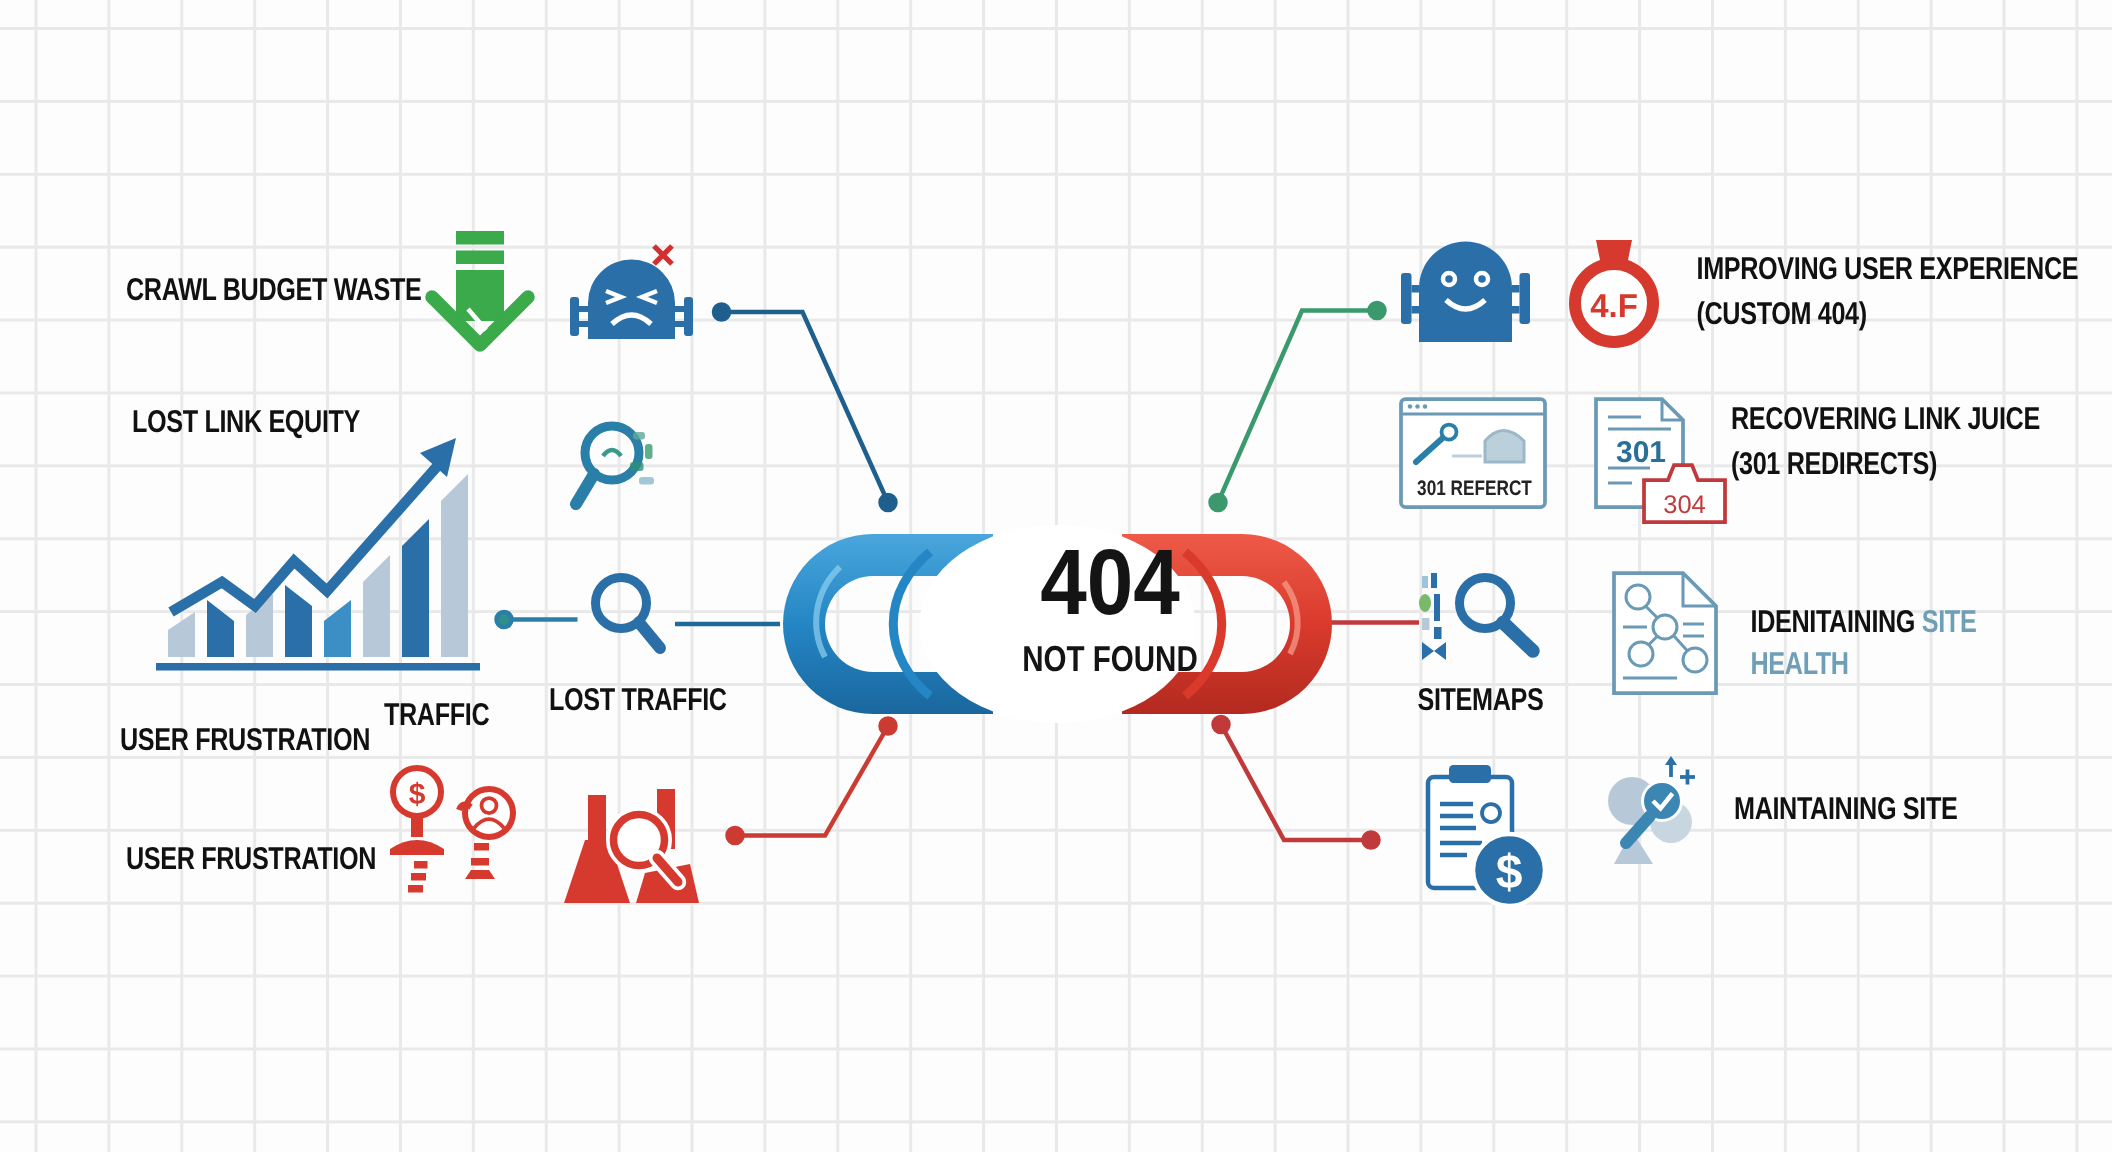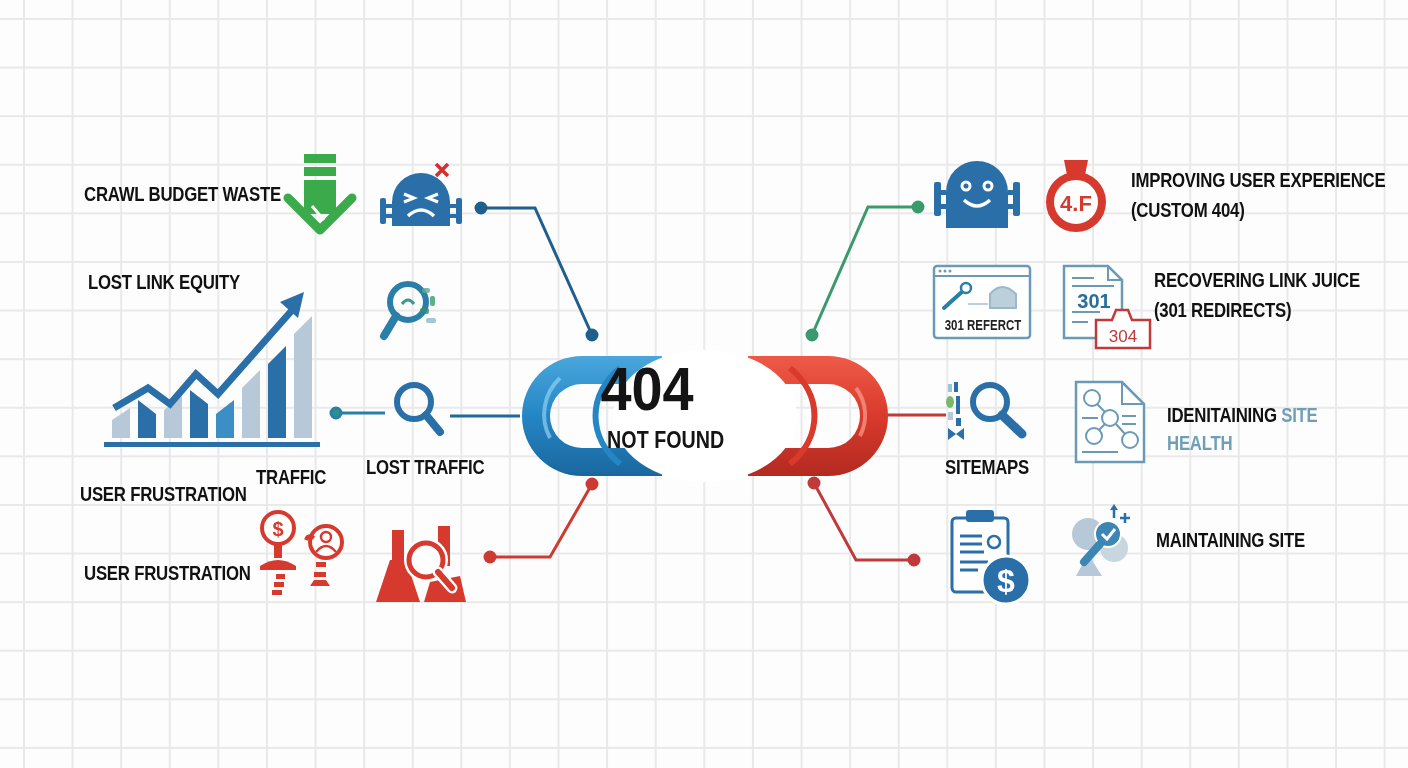--- a/index.html
+++ b/index.html
@@ -18,21 +18,21 @@
     position: absolute; color: #111;
     font-family: "Liberation Sans", sans-serif;
     font-weight: bold; font-size: 21px; letter-spacing: -0.3px;
     transform: scaleX(0.8); transform-origin: left center;
     white-space: nowrap; line-height: 1.15;
   }
   .label .muted { color: #6e9fb6; }
   .icon { position: absolute; }
   svg { display: block; overflow: visible; }
   .center-text {
-    position: absolute; left: 592px; top: 358px; width: 168px; 
+    position: absolute; left: 656px; top: 358px; width: 168px; text-align: center;
   }
   .code-404 {
     font-family: "Liberation Sans", sans-serif; font-weight: bold; font-size: 62px;
     color: #141414; line-height: 1; display: block;
     transform: scaleX(0.9);
   }
   .not-found {
     font-family: "Liberation Sans", sans-serif; font-weight: bold; font-size: 24px;
     color: #141414; display: block; margin-top: 6px;
     transform: scaleX(0.82);

